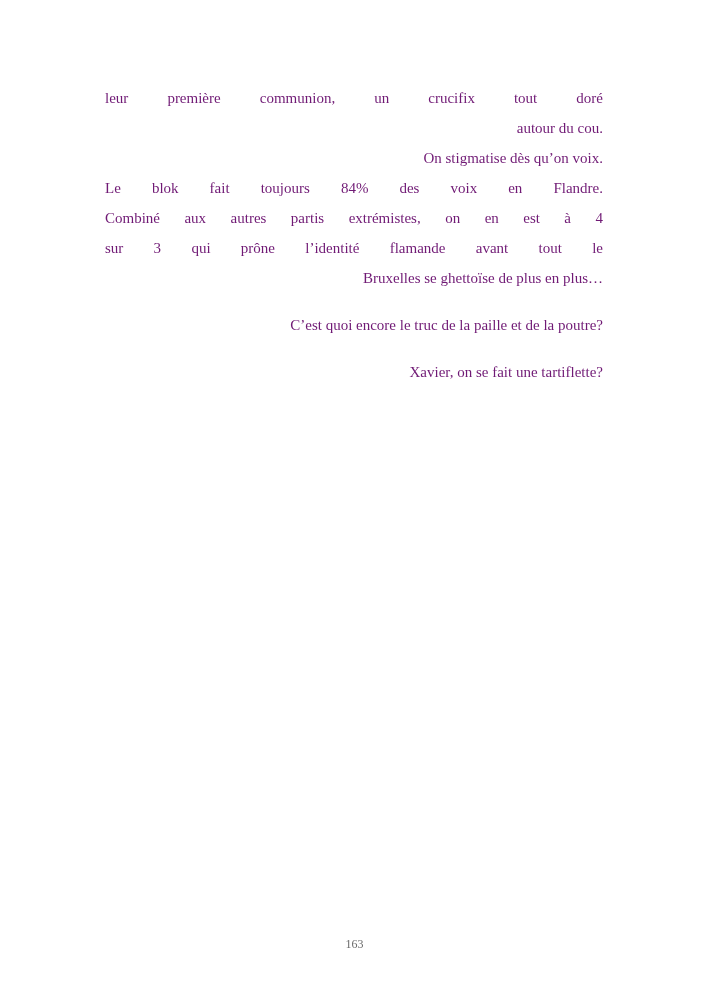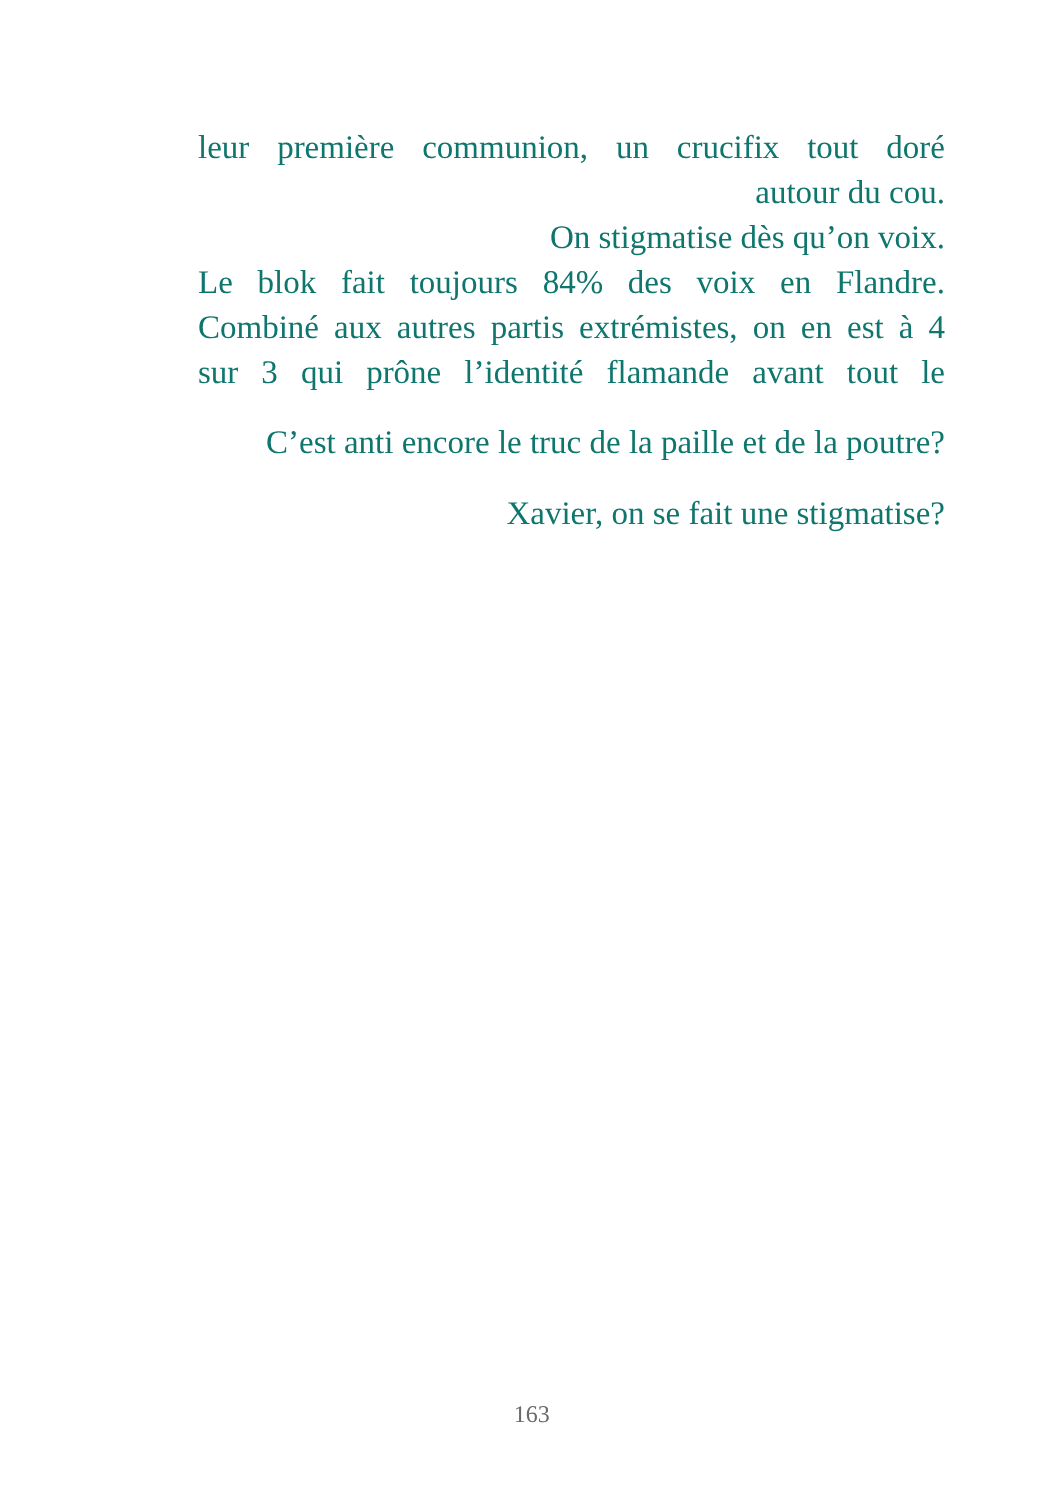--- a/index.html
+++ b/index.html
@@ -13,24 +13,23 @@
     height: 992px;
     background: #ffffff;
     overflow: hidden;
     font-family: "Liberation Serif", "DejaVu Serif", serif;
   }
   .text-block {
     position: absolute;
     left: 105px;
     top: 83px;
     width: 498px;
-    font-size: 22px;
+    font-size: 15px;
     line-height: 30px;
-    color: #0f766e;
-    margin-left: 27px;
+    color: #701a75;
   }
   .para {
     margin: 0;
     padding: 0;
   }
   .para.spaced {
     margin-top: 17px;
   }
   .line {
     text-align: right;
@@ -39,21 +38,21 @@
   .line.just {
     text-align: justify;
     text-align-last: justify;
   }
   .page-number {
     position: absolute;
     left: 0;
     right: 0;
     top: 937px;
     text-align: center;
-    font-size: 16px;
+    font-size: 12px;
     line-height: 14px;
     color: #6a6a6a;
   }
 </style>
 </head>
 <body>
 
 <div class="page">
   <div class="text-block">
 
@@ -65,29 +64,32 @@
     <div class="para">
       <div class="line">On stigmatise dès qu’on voix.</div>
     </div>
 
     <div class="para">
       <div class="line just">Le blok fait toujours 84% des voix en Flandre.</div>
       <div class="line just">Combiné aux autres partis extrémistes, on en est à 4</div>
       <div class="line just">sur 3 qui prône l’identité flamande avant tout le</div>
     </div>
 
+    <div class="para">
+      <div class="line">Bruxelles se ghettoïse de plus en plus…</div>
+    </div>
 
 
     <div class="para spaced">
     </div>
 
     <div class="para spaced">
-      <div class="line">C’est anti encore le truc de la paille et de la poutre?</div>
+      <div class="line">C’est quoi encore le truc de la paille et de la poutre?</div>
     </div>
 
     <div class="para spaced">
-      <div class="line">Xavier, on se fait une stigmatise?</div>
+      <div class="line">Xavier, on se fait une tartiflette?</div>
     </div>
 
   </div>
 
   <div class="page-number">163</div>
 </div>
 
 </body></html>

